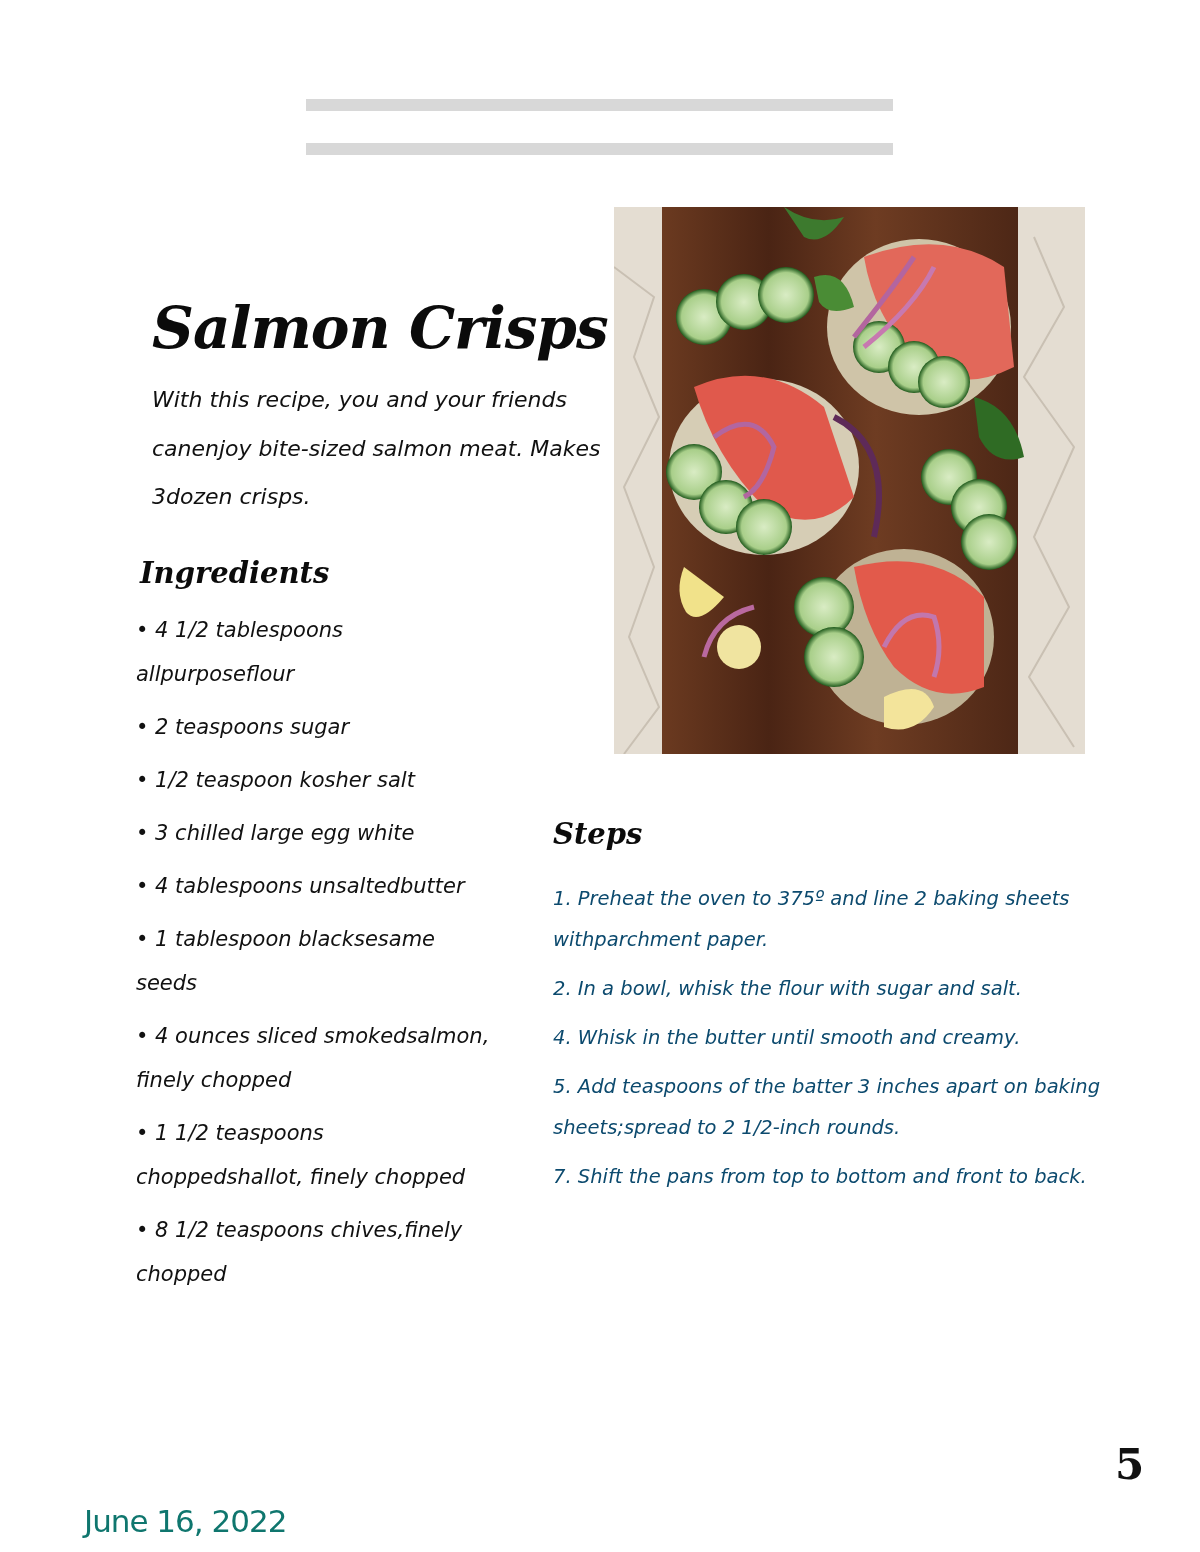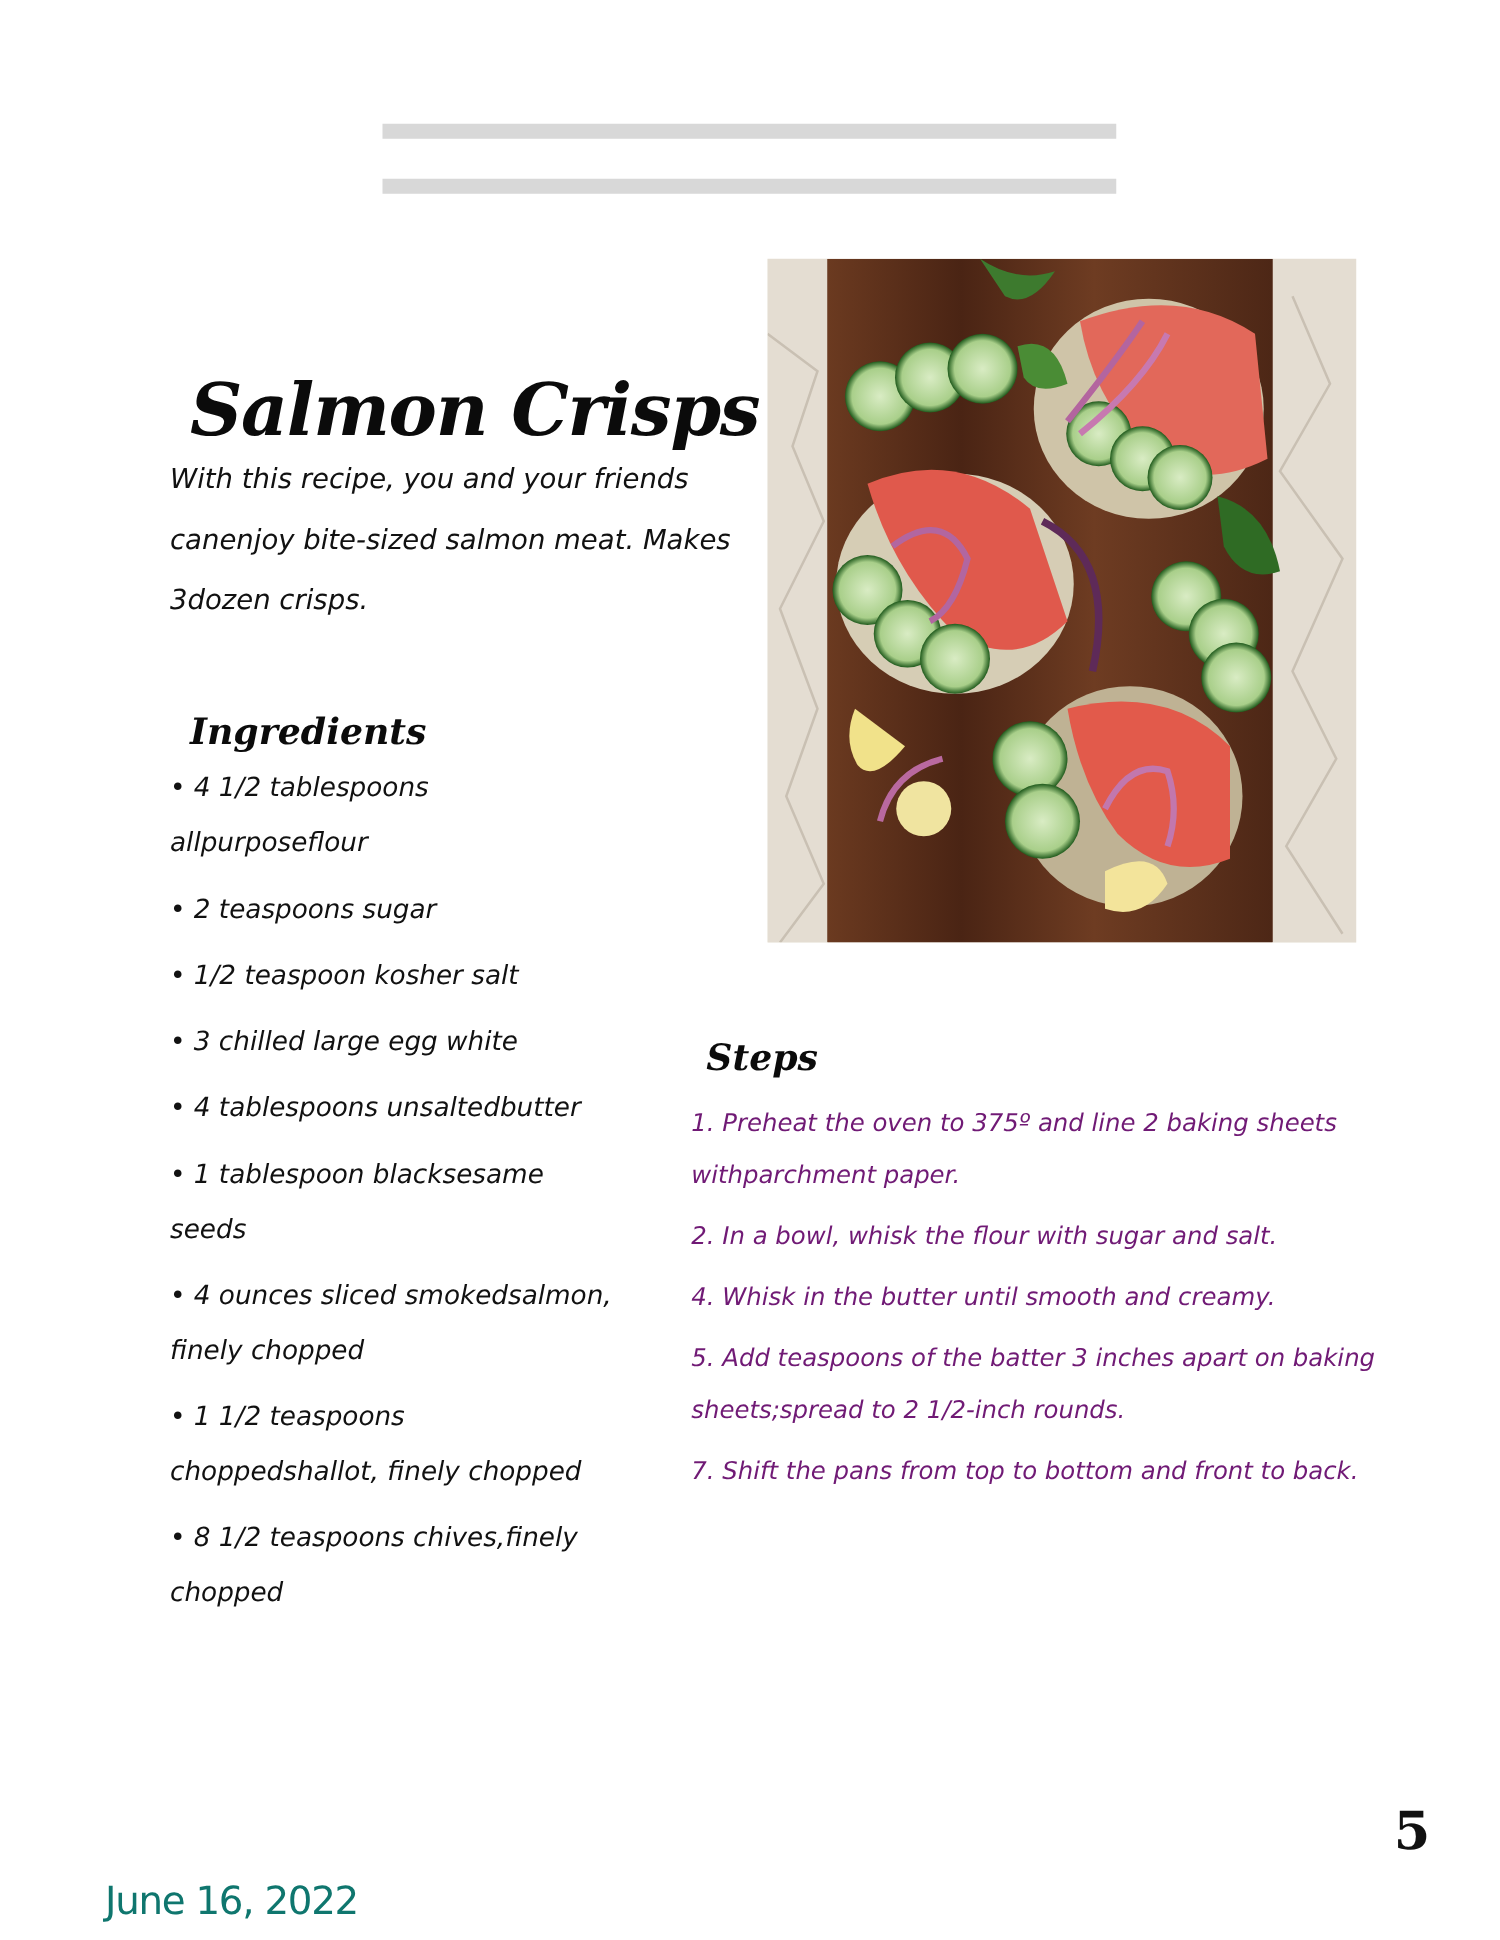--- a/index.html
+++ b/index.html
@@ -5,36 +5,36 @@
   html, body { margin: 0; padding: 0; background: #ffffff; }
   body { width: 1200px; height: 1552px; position: relative; overflow: hidden;
          font-family: "DejaVu Sans", sans-serif; color: #111; }
   .bar { position: absolute; left: 306px; width: 587px; height: 12px; background: #d8d8d8; }
   .bar.b1 { top: 99px; }
   .bar.b2 { top: 143px; }
 
   .title { position: absolute; left: 136px; top: 272px; margin: 16px;
            font-family: "DejaVu Serif", serif; font-style: italic; font-weight: bold;
            font-size: 58px; letter-spacing: -1px; line-height: 80px; color: #0b0b0b; }
-  .intro { position: absolute; left: 136px; top: 360px; width: 460px; margin: 0;
+  .intro { position: absolute; left: 136px; top: 360px; width: 460px; margin: 16px;
            font-family: "DejaVu Sans", sans-serif; font-style: italic;
            font-size: 22px; line-height: 48.5px; color: #111; }
 
-  .section-h { position: absolute; margin: 12px; font-family: "DejaVu Serif", serif;
+  .section-h { position: absolute; margin: 0; font-family: "DejaVu Serif", serif;
                font-style: italic; font-weight: bold; font-size: 29px; color: #0b0b0b; }
   .ing-h { left: 140px; top: 556px; }
   .steps-h { left: 553px; top: 817px; }
 
   .ing-list { position: absolute; left: 130px; top: 602px; width: 360px; margin: 6px; padding: 0; list-style: none; }
   .ing-list li { font-family: "DejaVu Sans", sans-serif; font-style: italic;
                  font-size: 21px; line-height: 44px; margin-bottom: 9px; color: #111; }
 
   .steps-list { position: absolute; left: 553px; top: 878px; width: 555px; margin: 0; padding: 0; list-style: none; }
   .steps-list li { font-family: "DejaVu Sans", sans-serif; font-style: italic;
-                   font-size: 19.5px; line-height: 41px; margin-bottom: 8px; color: #701a75; }
+                   font-size: 19.5px; line-height: 41px; margin-bottom: 8px; color: #0c4a6e; }
 
   .photo { position: absolute; left: 614px; top: 207px; width: 471px; height: 547px; overflow: hidden; background: #e6dfd4; }
   .photo svg { display: block; }
 
   .footer-date { position: absolute; left: 84px; top: 1463px; font-family: "DejaVu Sans", sans-serif;
                  font-size: 31px; letter-spacing: -1px; color: #0f766e; margin-top: 40px; }
   .page-num { position: absolute; left: 1115px; top: 1440px; font-family: "DejaVu Serif", serif;
               font-weight: bold; font-size: 42px; color: #111; }
 </style>
 </head>

